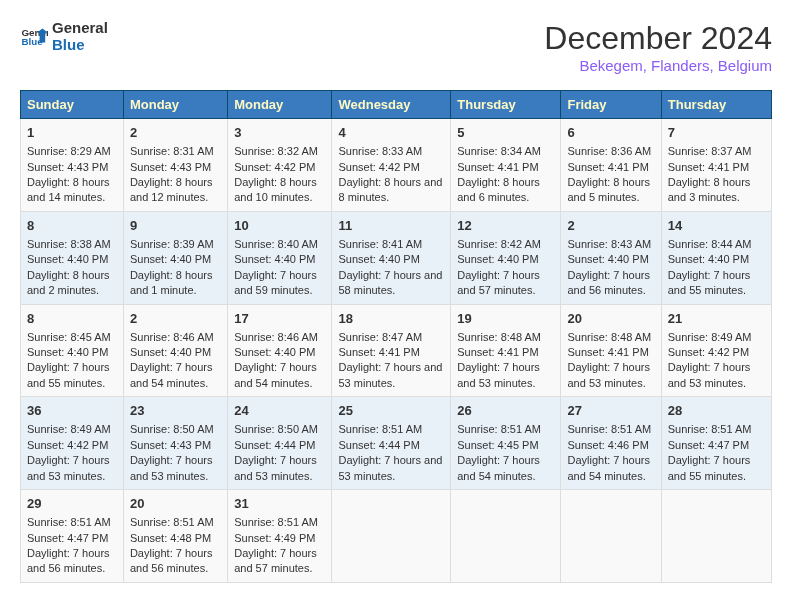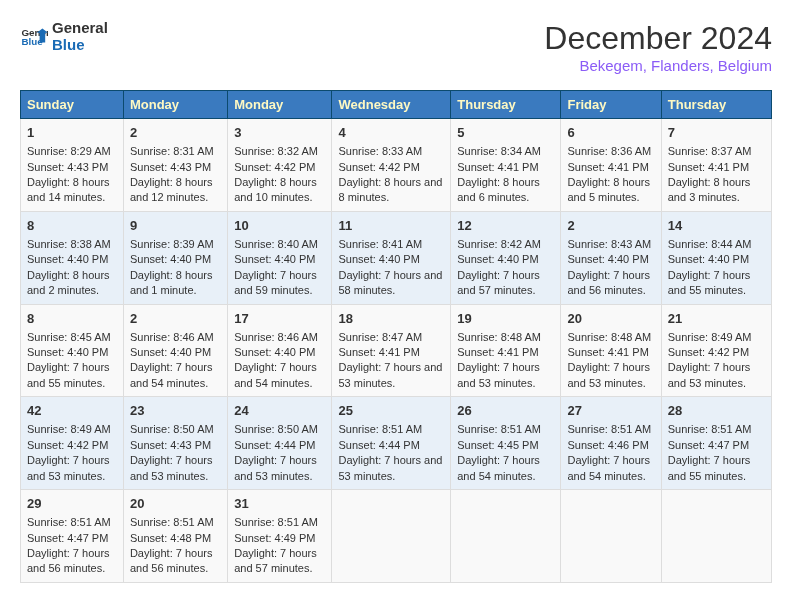--- a/index.html
+++ b/index.html
@@ -197,21 +197,21 @@
         Sunrise: 8:48 AM<br>Sunset: 4:41 PM<br>Daylight: 7 hours and 53 minutes.
       </td>
       <td>
         <span class="day-num">21</span>
         Sunrise: 8:49 AM<br>Sunset: 4:42 PM<br>Daylight: 7 hours and 53 minutes.
       </td>
     </tr>
 
     <tr>
       <td>
-        <span class="day-num">42</span>
+        <span class="day-num">36</span>
         Sunrise: 8:49 AM<br>Sunset: 4:42 PM<br>Daylight: 7 hours and 53 minutes.
       </td>
       <td>
         <span class="day-num">23</span>
         Sunrise: 8:50 AM<br>Sunset: 4:43 PM<br>Daylight: 7 hours and 53 minutes.
       </td>
       <td>
         <span class="day-num">24</span>
         Sunrise: 8:50 AM<br>Sunset: 4:44 PM<br>Daylight: 7 hours and 53 minutes.
       </td>

